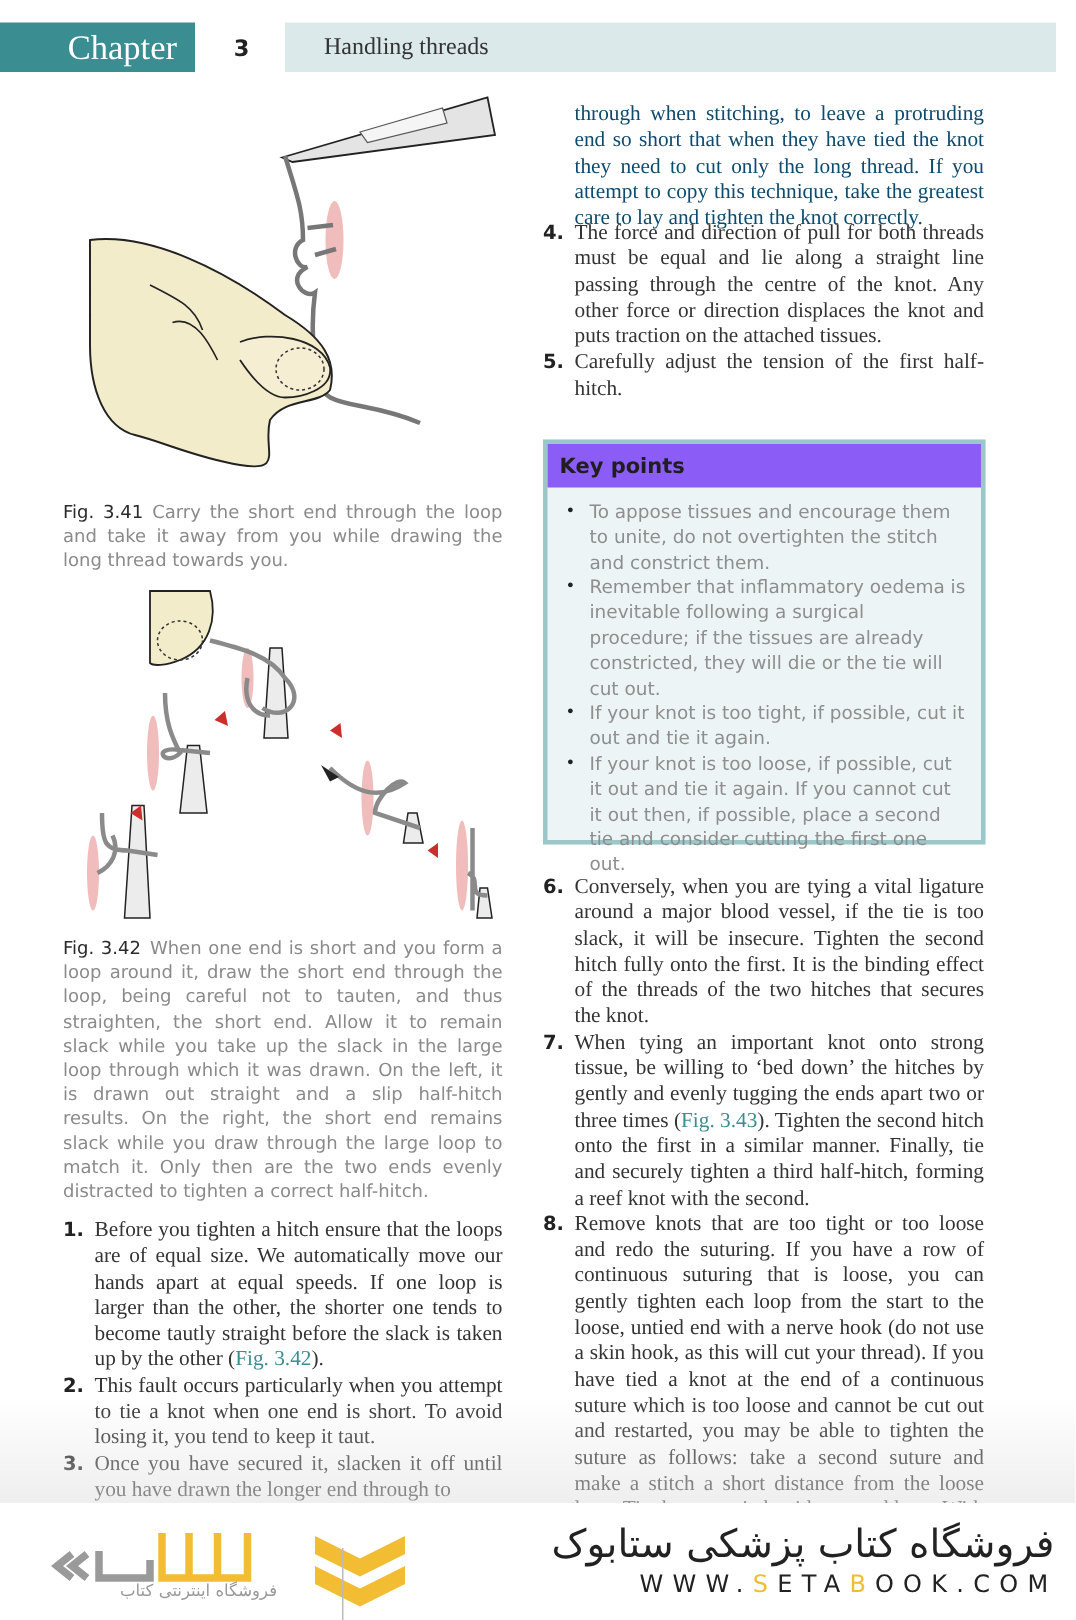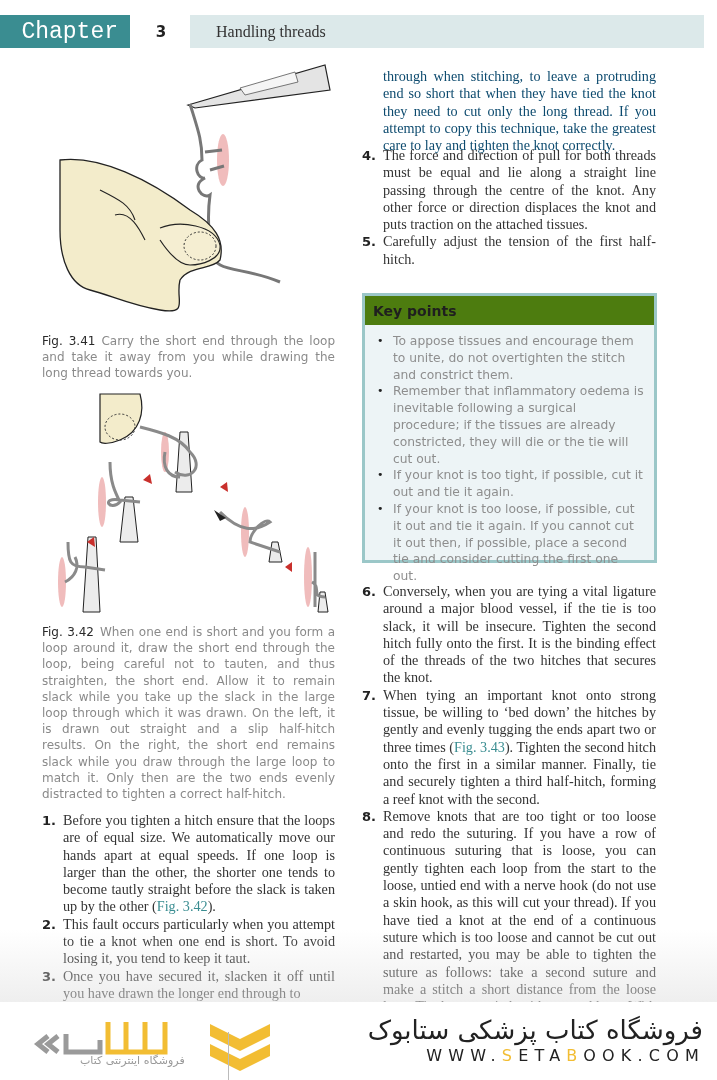--- a/index.html
+++ b/index.html
@@ -4,21 +4,21 @@
 <style>
   * { margin: 0; padding: 0; box-sizing: border-box; }
   html, body { width: 717px; height: 1080px; background: #ffffff; overflow: hidden; }
   body { position: relative; font-family: "Liberation Serif", "DejaVu Serif", serif; color: #2b2b2b; }
 
   
   .hdr-chapter {
     position: absolute; left: 0; top: 15px; width: 130px; height: 33px;
     background: #3a8d91; color: #ffffff; font-size: 23px;
     display: flex; align-items: center; justify-content: flex-end; padding-right: 12px;
-    font-family: Liberation Mono, monospace;
+    font-family: Liberation Serif, serif;
   }
   .hdr-num {
     position: absolute; left: 148px; top: 20px; height: 24px; width: 26px;
     display: flex; align-items: center; justify-content: center;
     font-family: "DejaVu Sans", sans-serif; font-weight: bold; font-size: 15px; color: #222;
   }
   .hdr-num .bar { display:inline-block; width:1px; height:18px; background:#bbb; margin:0 4px; }
   .hdr-title {
     position: absolute; left: 190px; top: 15px; right: 13px; height: 33px;
     background: #dce9ea; color: #333; font-size: 16px;
@@ -51,21 +51,21 @@
   .right-cont { position: absolute; left: 383px; top: 68px; width: 273px; font-size: 14.2px; line-height: 17.3px; text-align: justify; color: #0c4a6e; }
   .right-list1 { left: 362px; top: 147px; width: 294px; }
   .right-list2 { left: 362px; top: 583px; width: 294px; }
 
   
   .kp {
     position: absolute; left: 362px; top: 293px; width: 295px; height: 270px;
     border: 3px solid #9bc7c8; background: #edf4f6;
   }
   .kp-head {
-    background: #4d7c0f; height: 29px; padding-left: 8px;
+    background: #8b5cf6; height: 29px; padding-left: 8px;
     font-family: "DejaVu Sans", sans-serif; font-weight: bold; font-size: 14px; color: #1f1f1f;
     display: flex; align-items: center;
   }
   .kp ul { list-style: none; padding: 8px 10px 0 10px; }
   .kp li { position: relative; padding-left: 18px; font-family: "DejaVu Sans", sans-serif; font-size: 12.3px; line-height: 16.8px; color: #8e8e8e; }
   .kp li .dot { position: absolute; left: 2px; top: 0; color: #222; font-size: 11px; }
 
   
   .fade {
     position: absolute; left: 0; top: 930px; width: 717px; height: 72px;

